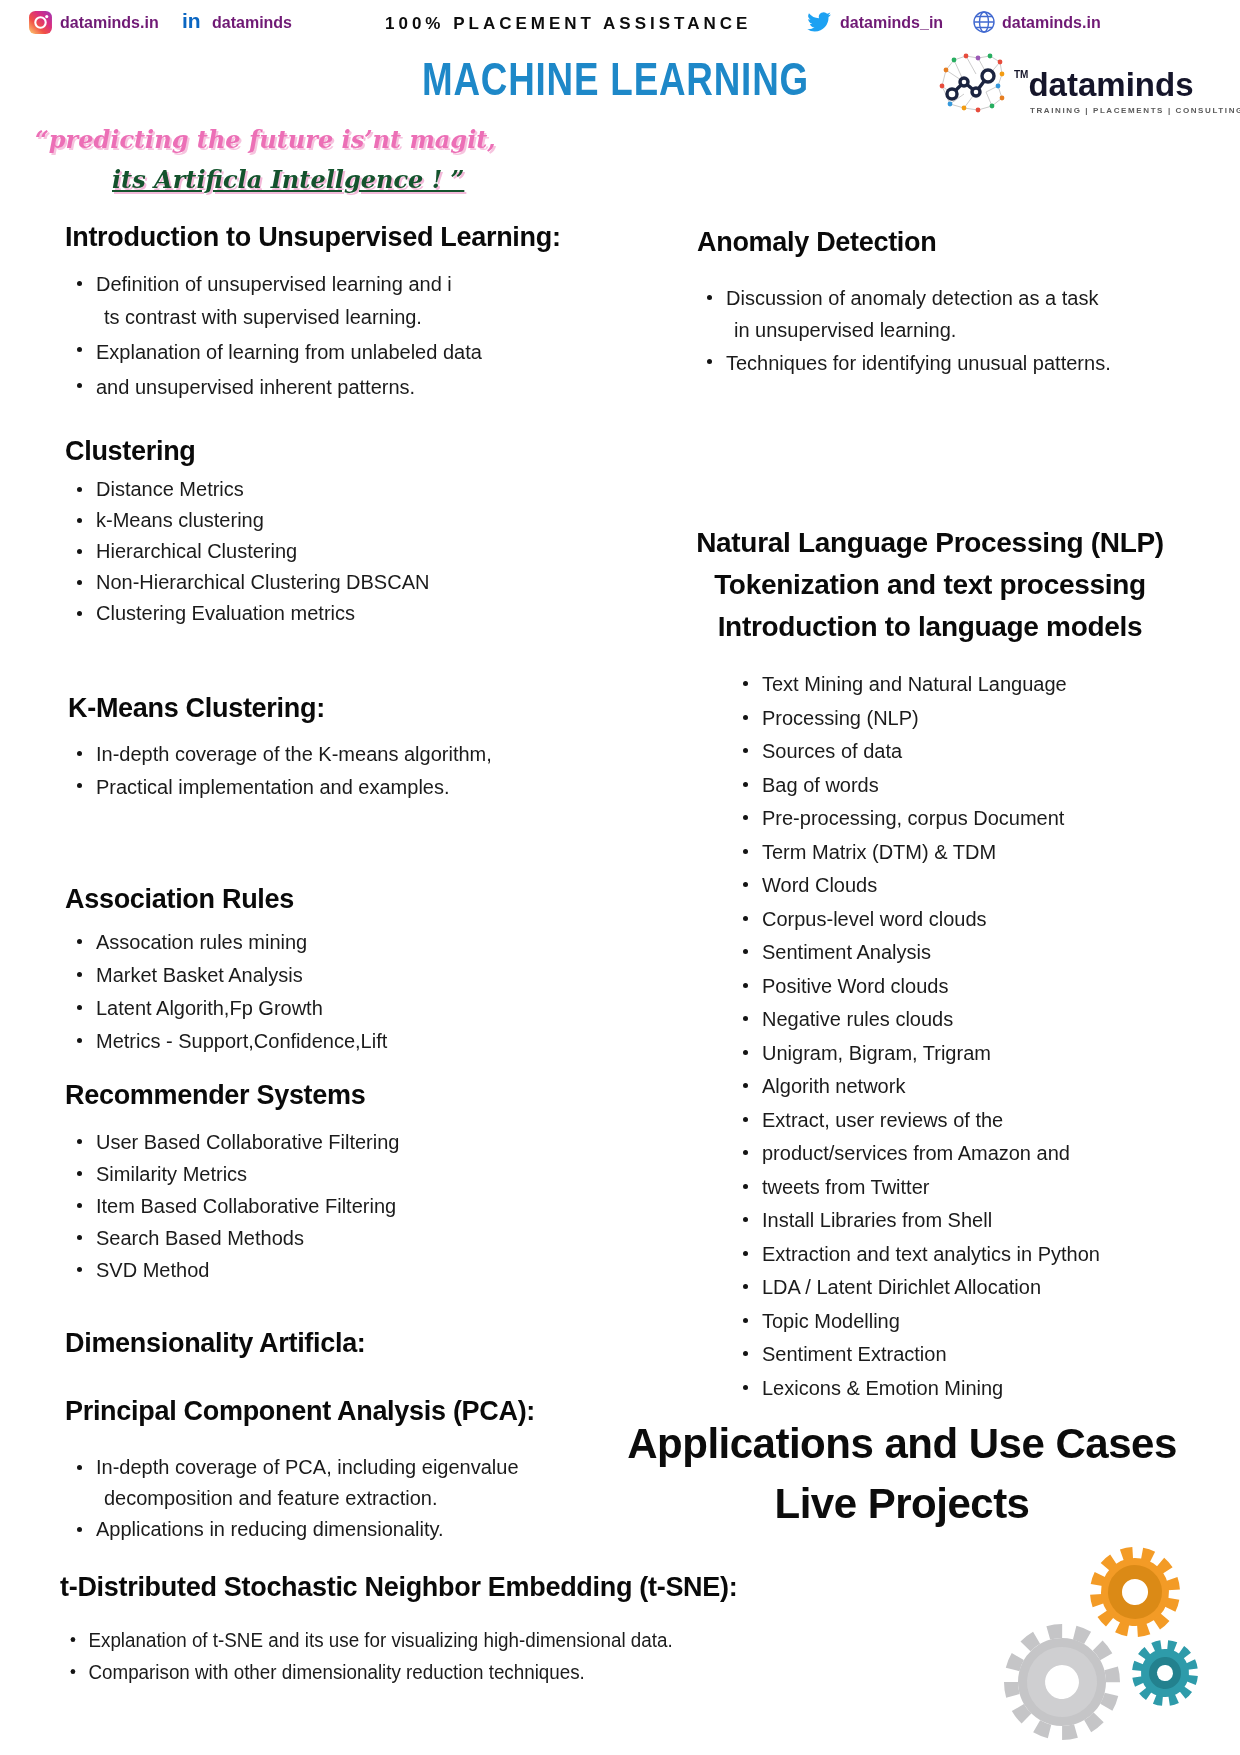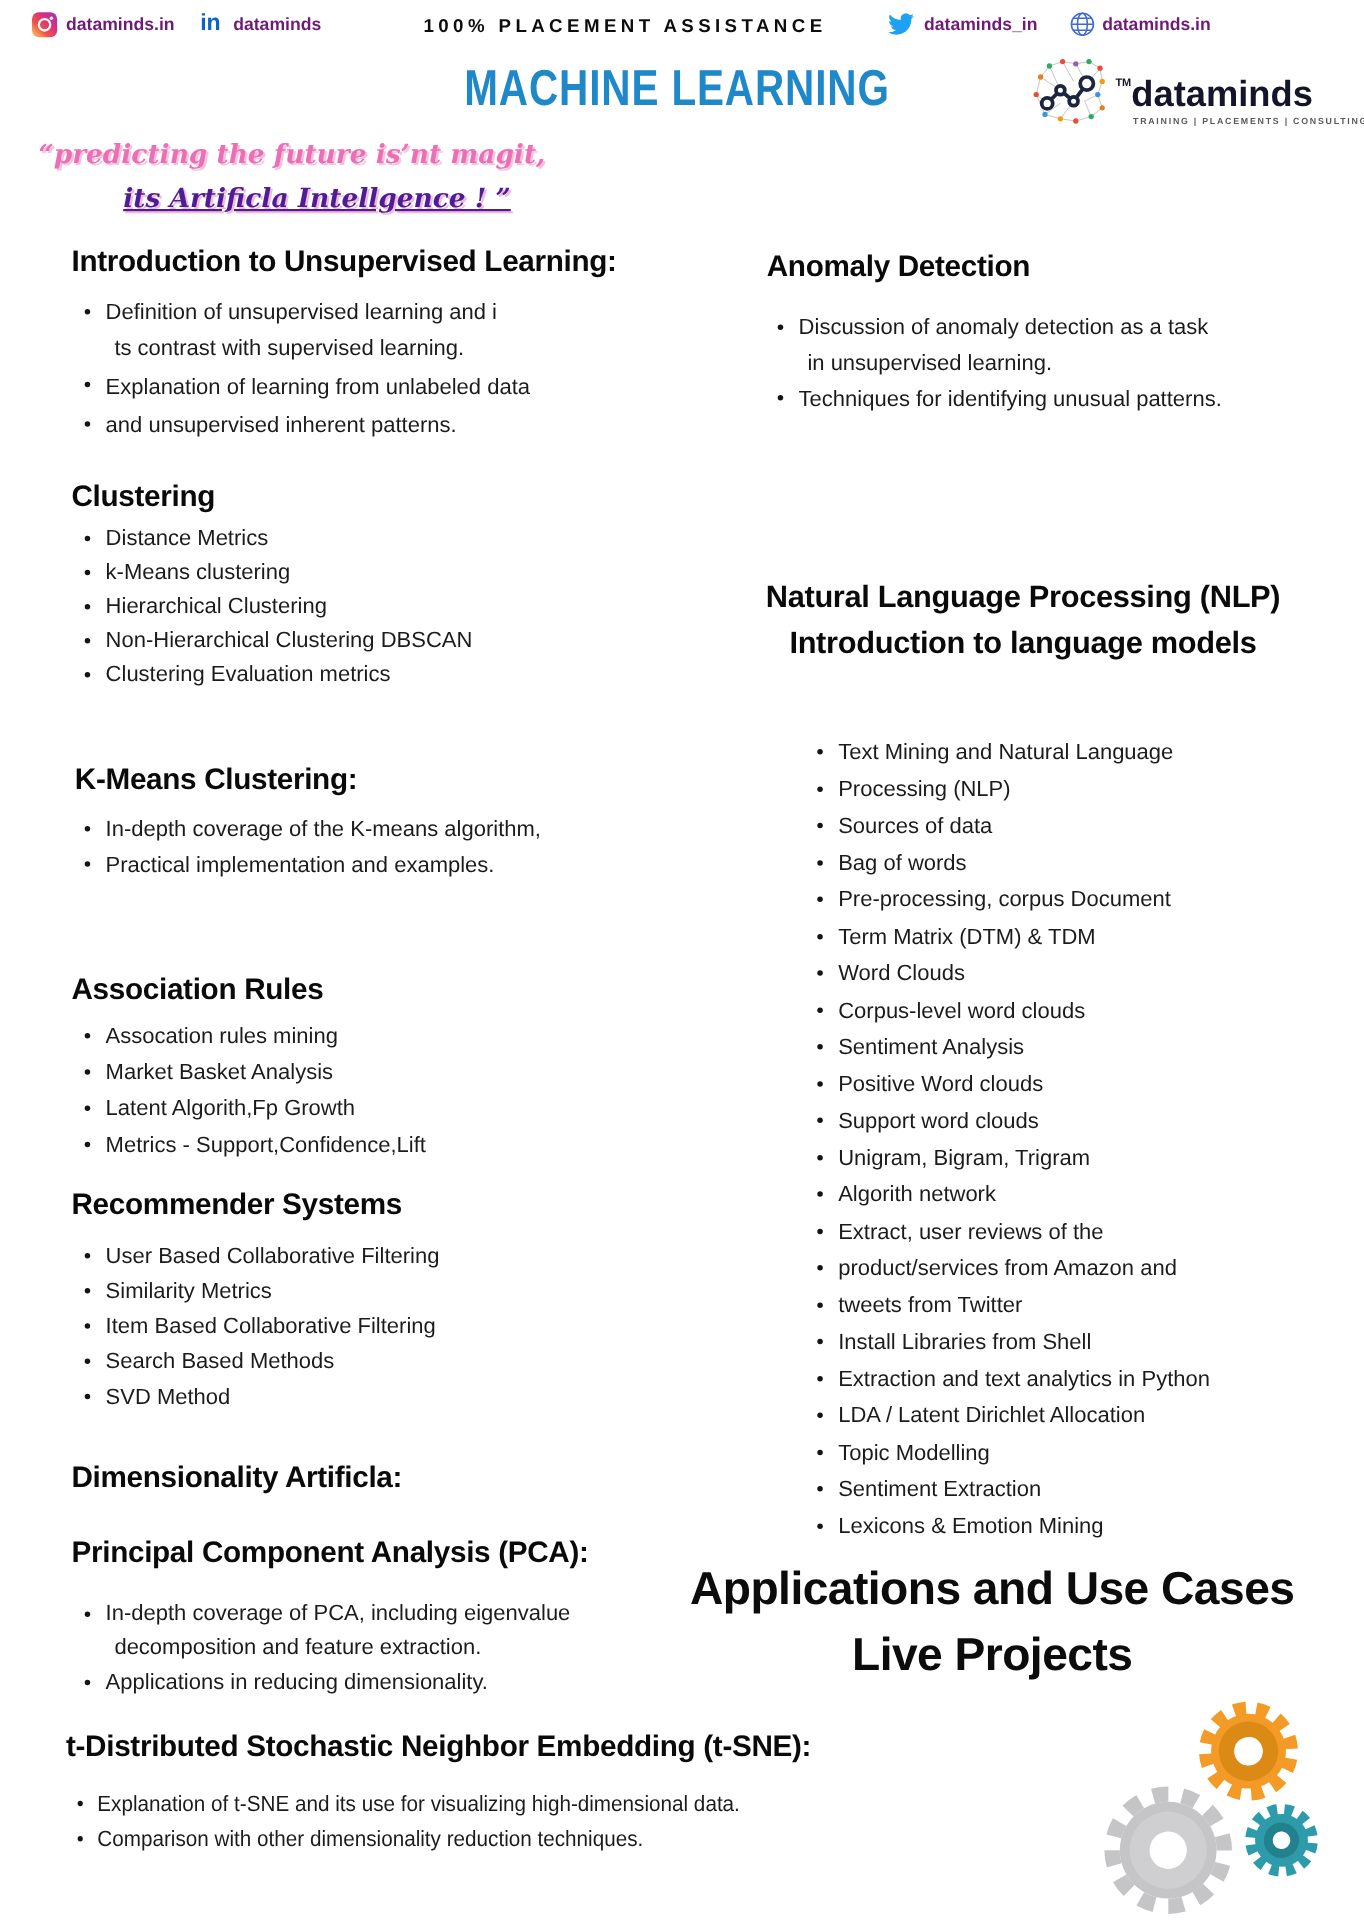--- a/index.html
+++ b/index.html
@@ -17,21 +17,21 @@
     font-size:46px;font-weight:800;color:#1e88c8;letter-spacing:1px;white-space:nowrap;
     transform:scaleX(0.8);transform-origin:center top;text-align:center;width:420px;
   }
   
   .logo-name{font-size:33px;font-weight:800;color:#15152a;letter-spacing:0px;white-space:nowrap;line-height:1;}
   .logo-tm{font-size:10px;font-weight:700;color:#15152a;vertical-align:18px;}
   .logo-tag{font-size:8px;letter-spacing:1.6px;color:#5a5a5a;font-weight:700;white-space:nowrap;}
   
   .quote{font-family:"DejaVu Serif",serif;font-style:italic;font-weight:700;font-size:24px;white-space:nowrap;margin-top:17px;}
   .quote.l1{color:#ec6fb6;text-shadow:2px 2px 0 #f6c3de;}
-  .quote.l2{color:#4c1d95;text-shadow:2px 2px 0 #f3b9d9;text-decoration:underline;}
+  .quote.l2{color:#14532d;text-shadow:2px 2px 0 #f3b9d9;text-decoration:underline;}
   
   .sec-h{font-weight:800;font-size:27px;color:#0a0a0a;white-space:nowrap;letter-spacing:-0.3px;}
   
   ul.blist{list-style:none;margin:0;padding:0;font-size:20px;color:#1b1b1b;}
   ul.blist li{position:relative;padding-left:26px;line-height:31px;white-space:nowrap;}
   ul.blist li .dot{position:absolute;left:7px;top:13px;width:5px;height:5px;border-radius:50%;background:#141414;}
   ul.blist li.cont{padding-left:34px;}
   ul.nlp li{line-height:33.5px;}
   .narrow li{transform:scaleX(0.94);transform-origin:left center;}
   
@@ -177,35 +177,36 @@
 
 <div class="abs sec-h" style="left:697px;top:227px;">Anomaly Detection</div>
 <ul class="abs blist" style="left:700px;top:282px;line-height:32px;">
   <li style="line-height:32px;"><span class="dot"></span><span>Discussion of anomaly detection as a task</span></li>
   <li class="cont" style="line-height:32px;"><span>in unsupervised learning.</span></li>
   <li style="line-height:34px;"><span class="dot"></span><span>Techniques for identifying unusual patterns.</span></li>
 </ul>
 
 <div class="abs nlp-head" style="left:620px;top:522px;">
   <div>Natural Language Processing (NLP)</div>
+  <div>Tokenization and text processing</div>
   <div>Introduction to language models</div>
 </div>
 
 <ul class="abs blist nlp" style="left:736px;top:668px;">
   <li><span class="dot"></span><span>Text Mining and Natural Language</span></li>
   <li><span class="dot"></span><span>Processing (NLP)</span></li>
   <li><span class="dot"></span><span>Sources of data</span></li>
   <li><span class="dot"></span><span>Bag of words</span></li>
   <li><span class="dot"></span><span>Pre-processing, corpus Document</span></li>
   <li><span class="dot"></span><span>Term Matrix (DTM) &amp; TDM</span></li>
   <li><span class="dot"></span><span>Word Clouds</span></li>
   <li><span class="dot"></span><span>Corpus-level word clouds</span></li>
   <li><span class="dot"></span><span>Sentiment Analysis</span></li>
   <li><span class="dot"></span><span>Positive Word clouds</span></li>
-  <li><span class="dot"></span><span>Support word clouds</span></li>
+  <li><span class="dot"></span><span>Negative rules clouds</span></li>
   <li><span class="dot"></span><span>Unigram, Bigram, Trigram</span></li>
   <li><span class="dot"></span><span>Algorith network</span></li>
   <li><span class="dot"></span><span>Extract, user reviews of the</span></li>
   <li><span class="dot"></span><span>product/services from Amazon and</span></li>
   <li><span class="dot"></span><span>tweets from Twitter</span></li>
   <li><span class="dot"></span><span>Install Libraries from Shell</span></li>
   <li><span class="dot"></span><span>Extraction and text analytics in Python</span></li>
   <li><span class="dot"></span><span>LDA / Latent Dirichlet Allocation</span></li>
   <li><span class="dot"></span><span>Topic Modelling</span></li>
   <li><span class="dot"></span><span>Sentiment Extraction</span></li>

